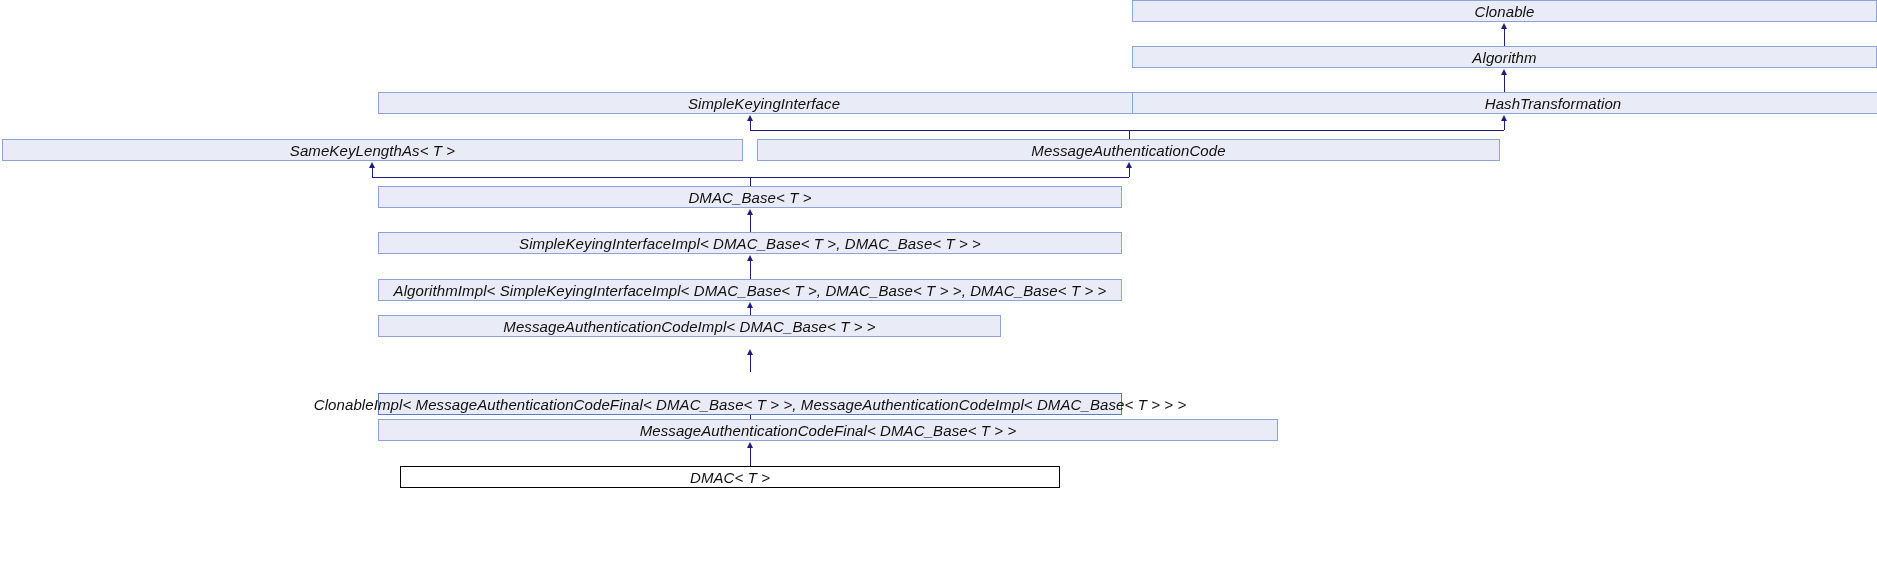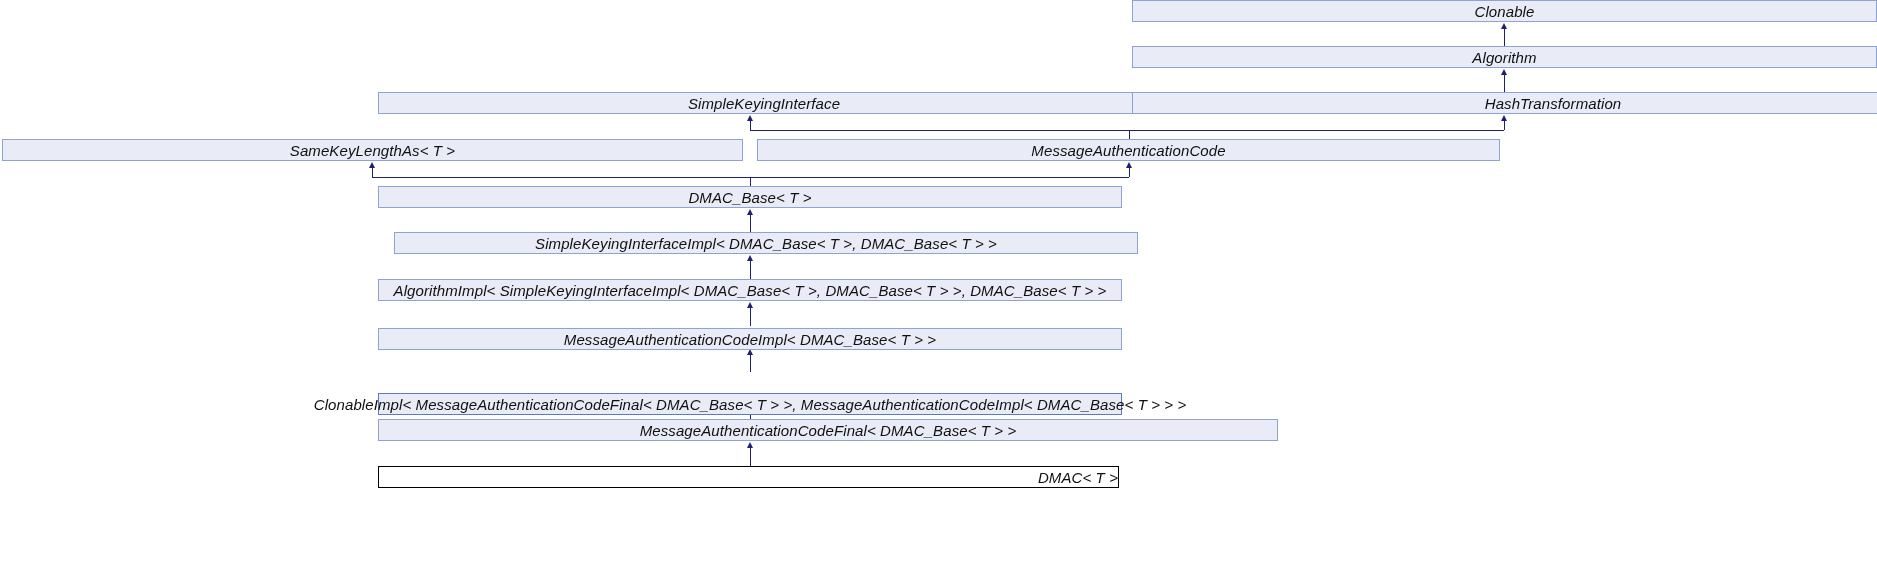--- a/index.html
+++ b/index.html
@@ -112,32 +112,32 @@
       </div>
       <div class="node" style="left: 2px; top: 139px; width: 741px;">
         <span class="label">SameKeyLengthAs&lt; T &gt;</span>
       </div>
       <div class="node" style="left: 757px; top: 139px; width: 743px; text-align: right;">
         <span class="label">MessageAuthenticationCode</span>
       </div>
       <div class="node" style="left: 378px; top: 186px; width: 744px;">
         <span class="label">DMAC_Base&lt; T &gt;</span>
       </div>
-      <div class="node" style="left: 378px; top: 232px; width: 744px; margin-left: 16px;">
+      <div class="node" style="left: 378px; top: 232px; width: 744px;">
         <span class="label">SimpleKeyingInterfaceImpl&lt; DMAC_Base&lt; T &gt;, DMAC_Base&lt; T &gt; &gt;</span>
       </div>
       <div class="node" style="left: 378px; top: 279px; width: 744px;">
         <span class="label">AlgorithmImpl&lt; SimpleKeyingInterfaceImpl&lt; DMAC_Base&lt; T &gt;, DMAC_Base&lt; T &gt; &gt;, DMAC_Base&lt; T &gt; &gt;</span>
       </div>
-      <div class="node" style="left: 378px; top: 328px; width: 744px;">
+      <div class="node" style="left: 378px; top: 315px; width: 623px;">
         <span class="label">MessageAuthenticationCodeImpl&lt; DMAC_Base&lt; T &gt; &gt;</span>
       </div>
       <div class="node emphasis" style="left: 378px; top: 372px; width: 744px;">
         <span class="label">ClonableImpl&lt; MessageAuthenticationCodeFinal&lt; DMAC_Base&lt; T &gt; &gt;, MessageAuthenticationCodeImpl&lt; DMAC_Base&lt; T &gt; &gt; &gt;</span>
       </div>
       <div class="node" style="left: 378px; top: 419px; width: 900px;">
         <span class="label">MessageAuthenticationCodeFinal&lt; DMAC_Base&lt; T &gt; &gt;</span>
       </div>
-      <div class="node current" style="left: 378px; top: 466px; width: 741px; justify-content: flex-end;">
+      <div class="node current" style="left: 400px; top: 466px; width: 660px;">
         <span class="label">DMAC&lt; T &gt;</span>
       </div>
     </div>
 </div>
 
 </body></html>

